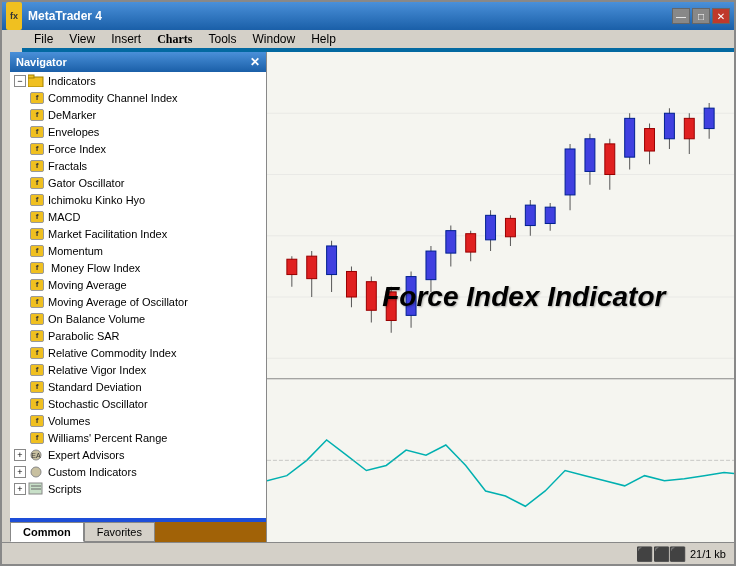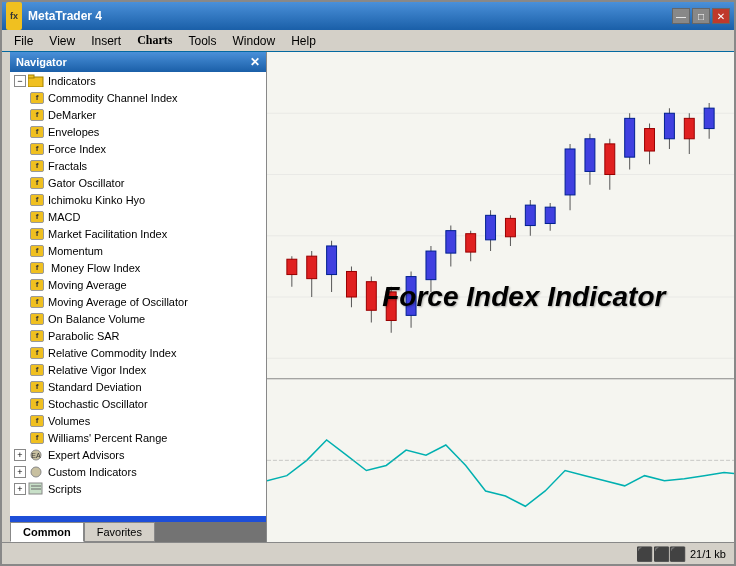--- a/index.html
+++ b/index.html
@@ -70,22 +70,23 @@
     .tb-btn.maximize { background: #888; }
     .tb-btn.minimize { background: #888; }
 
     
     .menu-bar {
       height: 22px;
       background: #d4d0c8;
       display: flex;
       align-items: center;
       padding: 0 4px;
-      border-bottom: 1px solid #0369a1;
-      flex-shrink: 0;
+      border-bottom: 4px solid #0369a1;
+      flex-shrink: 0;
+      margin-left: 20px;
     }
     .menu-item {
       padding: 2px 8px;
       cursor: pointer;
       font-size: 12px;
       color: #000;
     }
 
     
     .main-content {
@@ -169,22 +170,22 @@
       align-items: center;
       justify-content: center;
       font-size: 9px;
       margin-right: 2px;
       flex-shrink: 0;
     }
 
     
     .navigator-tabs {
       display: flex;
-      background: #737373;
-      border-top: 6px solid #1d4ed8;
+      background: #a16207;
+      border-top: 4px solid #1d4ed8;
       flex-shrink: 0;
     }
     .nav-tab {
       padding: 3px 12px;
       font-size: 11px;
       cursor: pointer;
       border: 1px solid #888;
       background: #d4d0c8;
     }
     .nav-tab.active {

